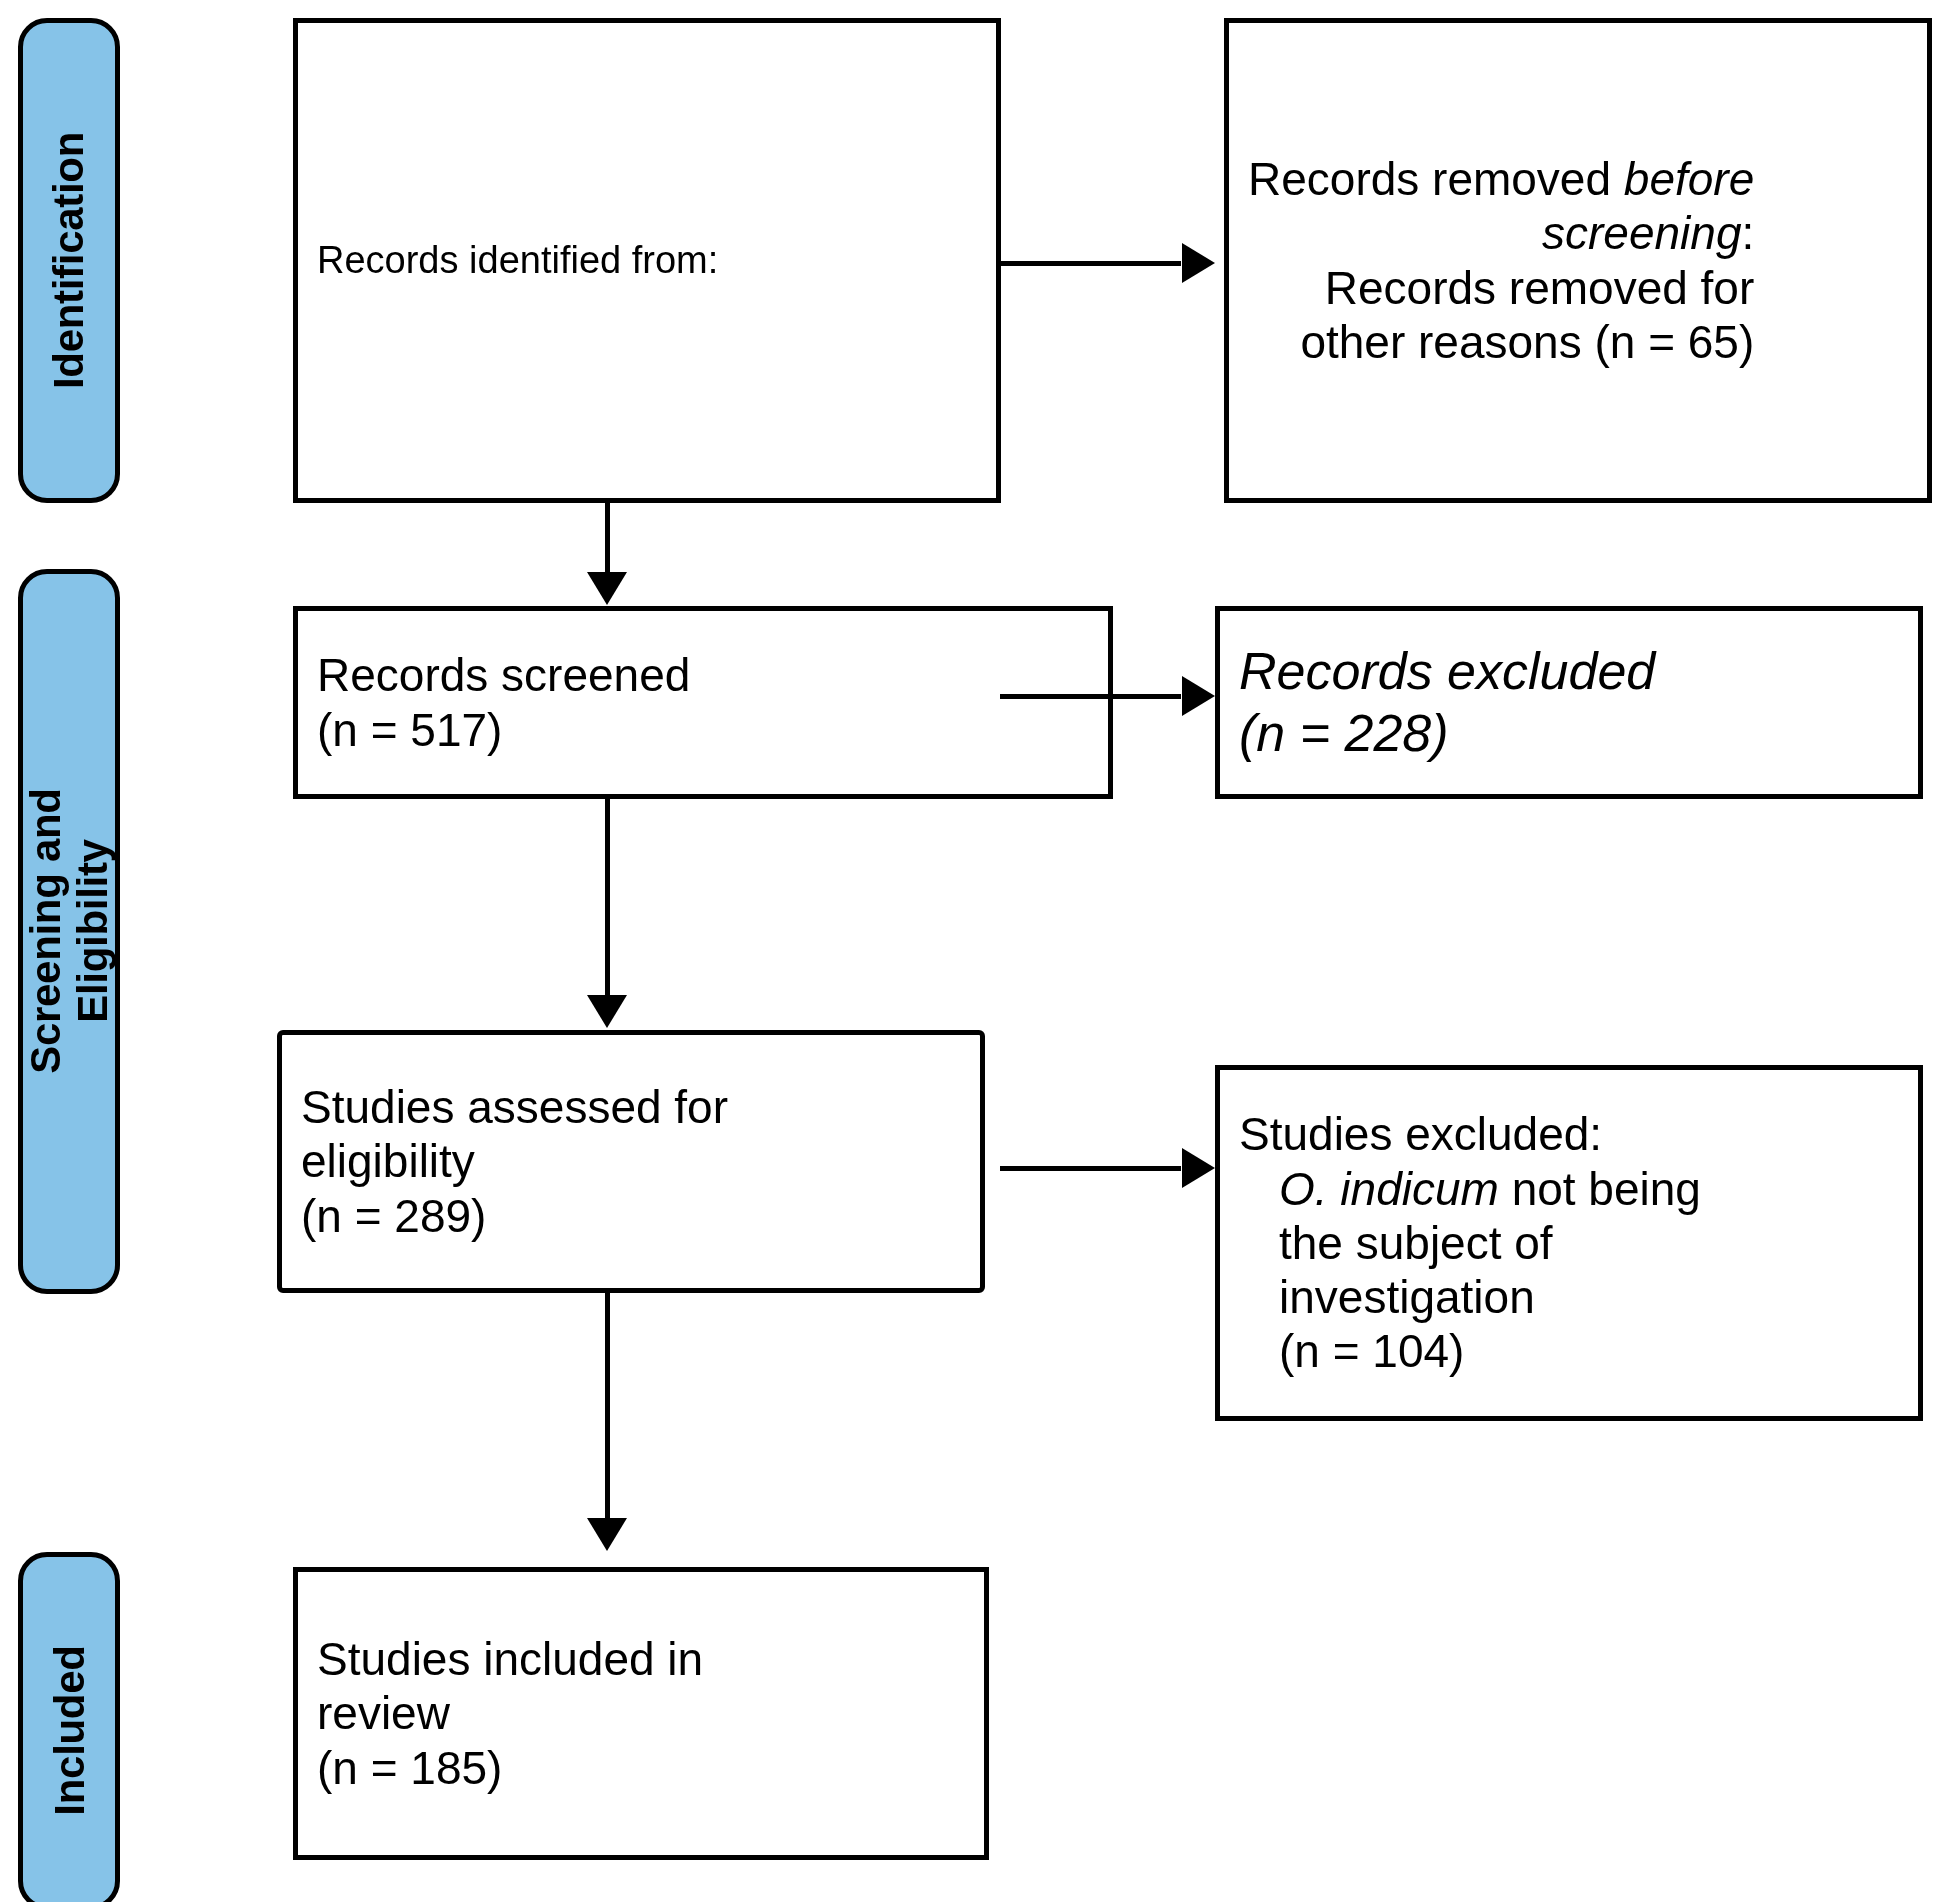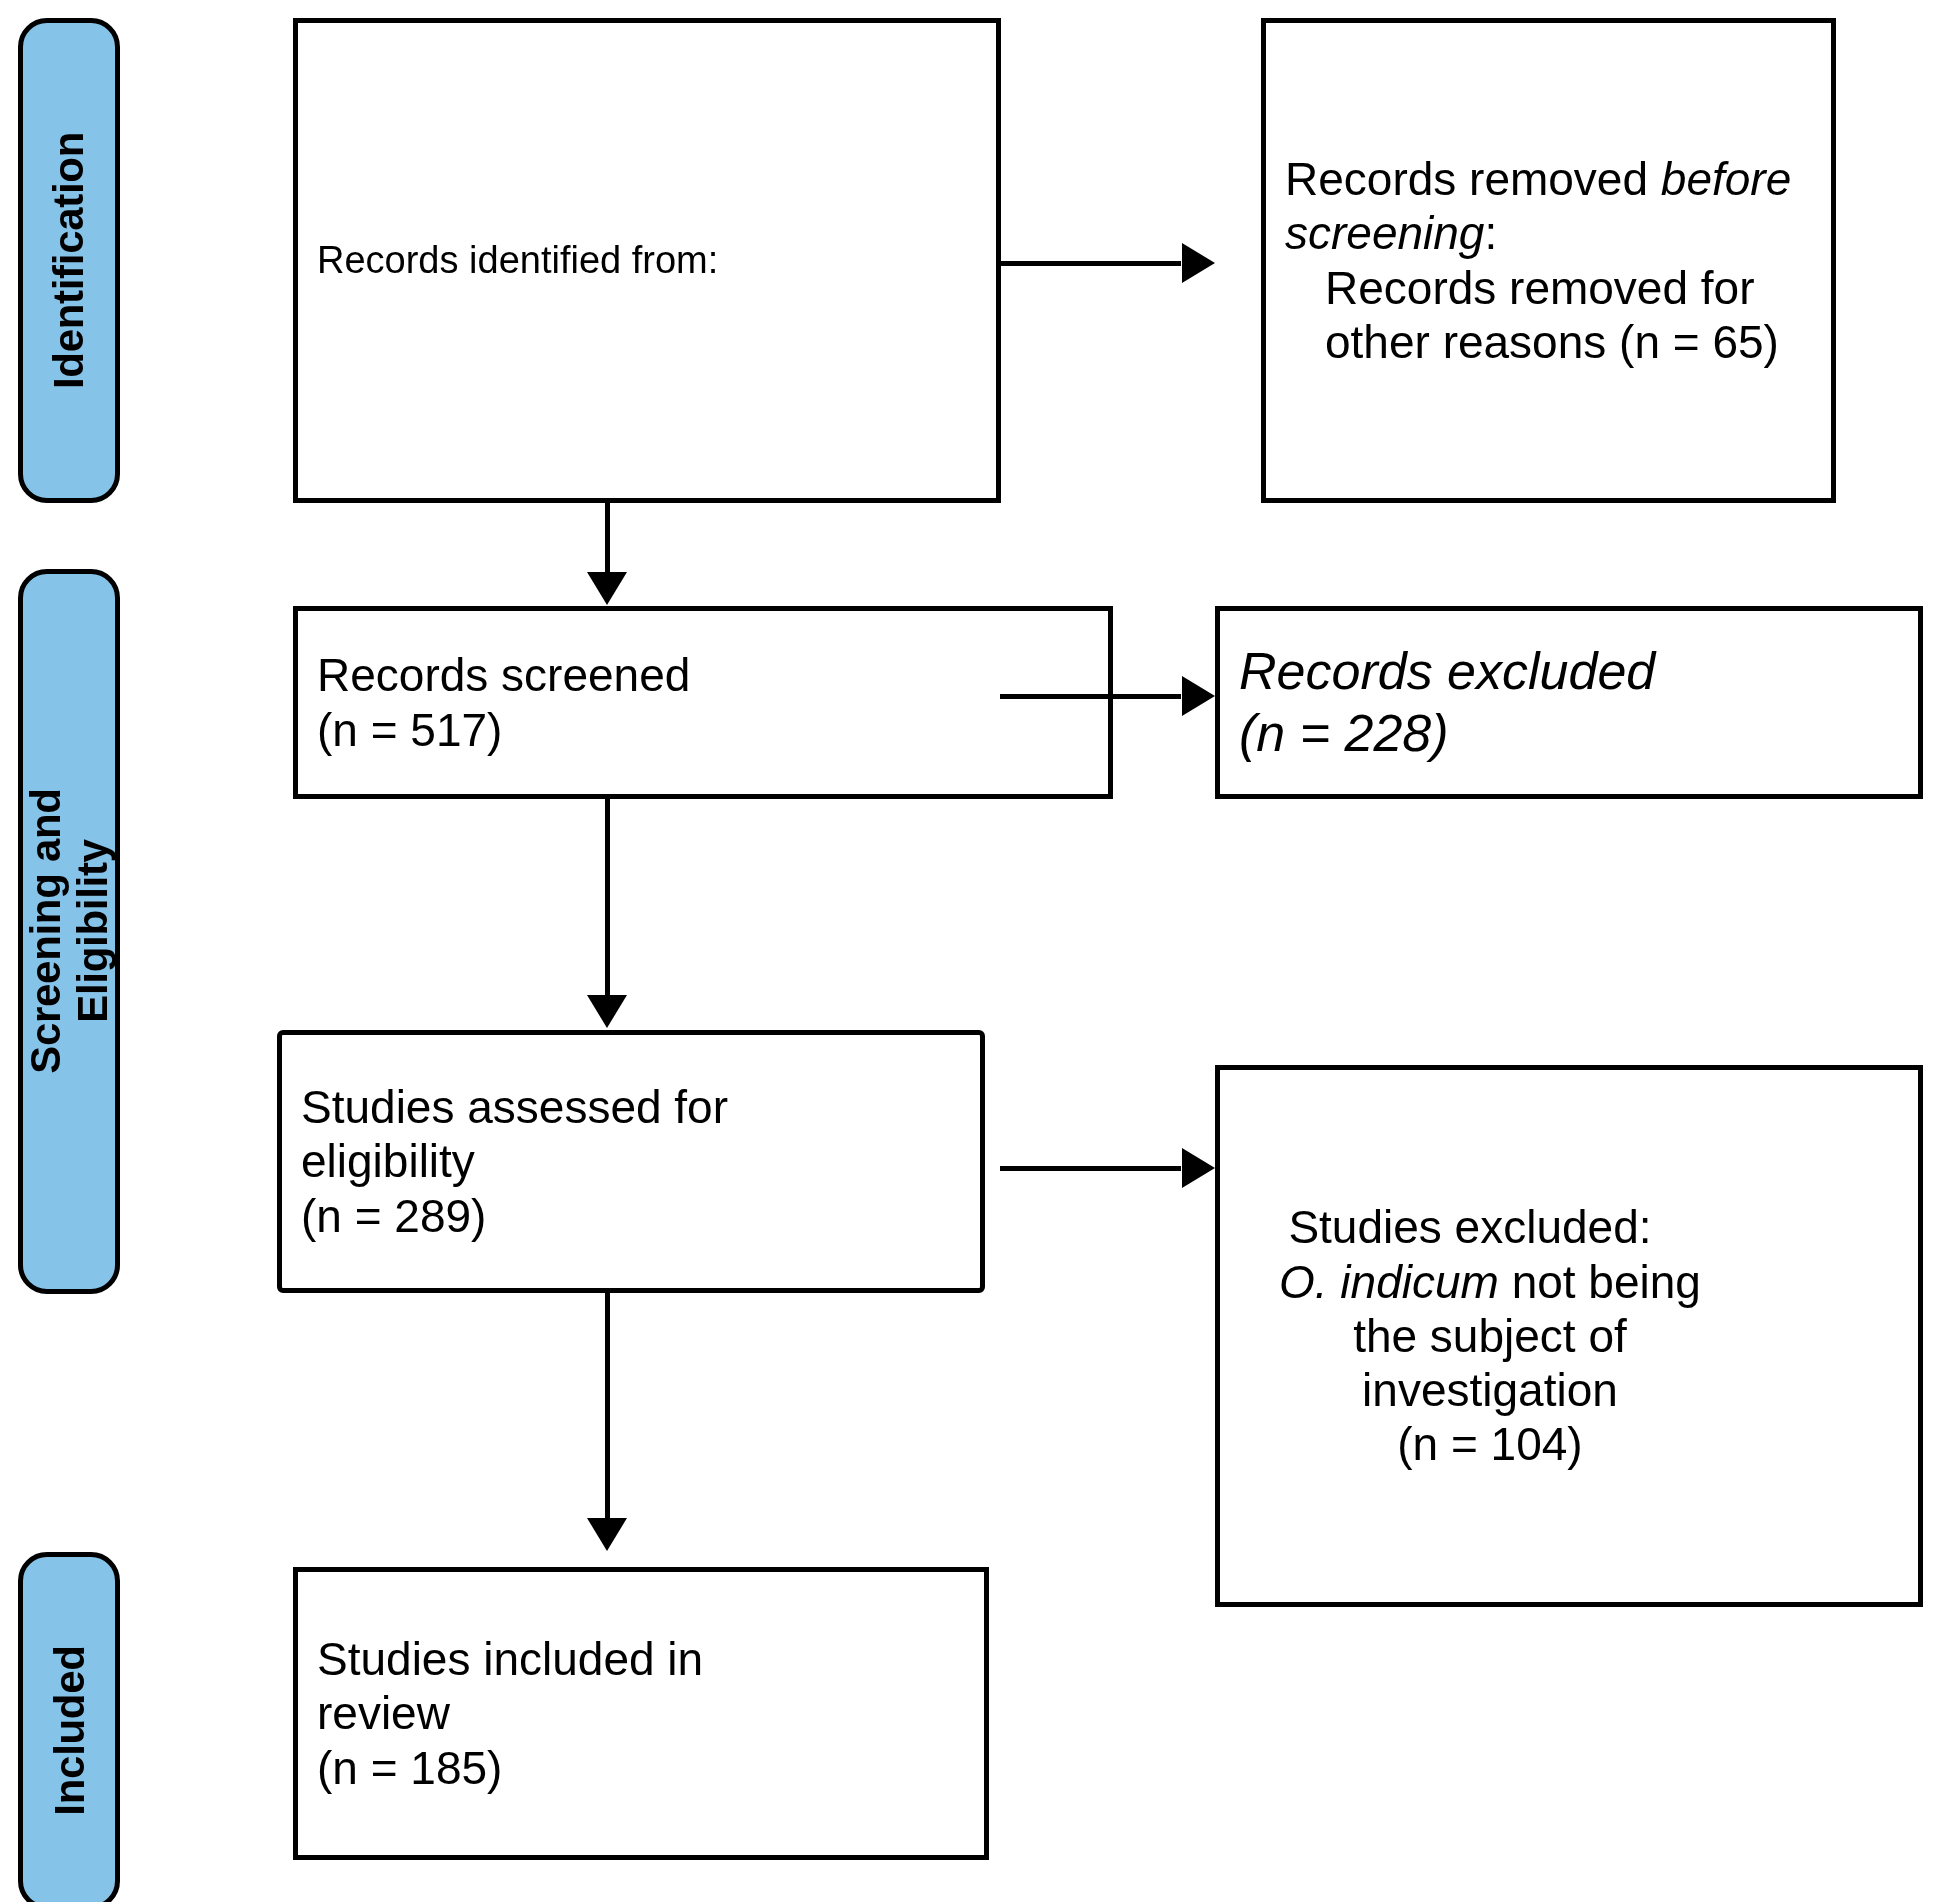--- a/index.html
+++ b/index.html
@@ -98,21 +98,21 @@
   </div>
 
   <div class="stage" style="left:18px; top:1552px; width:102px; height:358px;">
     <span class="stage-text" style="font-size:42px;">Included</span>
   </div>
 
   <div class="box" style="left:293px; top:18px; width:708px; height:485px;">
     <div class="box-text" style="font-size:38px;"><span>Records identified from:</span><br></div>
   </div>
 
-  <div class="box" style="left:1261px; top:18px; width:575px; height:485px;">
+  <div class="box" style="left:1224px; top:18px; width:708px; height:485px;text-align:right;">
     <div class="box-text" style="font-size:46px; padding-right:6.4px;"><span>Records removed </span><span class="ital">before</span><br><span class="ital">screening</span><span>:</span><br><span class="indent" style="width:40px;"></span><span>Records removed for</span><br><span class="indent" style="width:40px;"></span><span>other reasons (n = 65)</span></div>
   </div>
 
   <div class="h-line" style="left:1000px; top:261px; width:181px;"></div>
   <div class="arrow-right" style="left:1182px; top:243px;"></div>
 
   <div class="v-line" style="left:605px; top:503px; width:4.5px; height:72px;"></div>
   <div class="arrow-down" style="left:587px; top:572px;"></div>
 
   <div class="box" style="left:293px; top:606px; width:820px; height:193px;">
@@ -126,21 +126,21 @@
   <div class="h-line" style="left:1000px; top:694px; width:181px;"></div>
   <div class="arrow-right" style="left:1182px; top:676px;"></div>
 
   <div class="v-line" style="left:605px; top:798px; width:4.5px; height:198px;"></div>
   <div class="arrow-down" style="left:587px; top:995px;"></div>
 
   <div class="box" style="left:277px; top:1030px; width:708px; height:263px;border-radius:6px;">
     <div class="box-text" style="font-size:46px;"><span>Studies assessed for</span><br><span>eligibility</span><br><span>(n = 289)</span></div>
   </div>
 
-  <div class="box" style="left:1215px; top:1065px; width:708px; height:542px;text-align:center;">
+  <div class="box" style="left:1215px; top:1065px; width:708px; height:356px;">
     <div class="box-text" style="font-size:46px;"><span>Studies excluded:</span><br><span class="indent" style="width:40px;"></span><span class="ital">O. indicum</span><span> not being</span><br><span class="indent" style="width:40px;"></span><span>the subject of</span><br><span class="indent" style="width:40px;"></span><span>investigation</span><br><span class="indent" style="width:40px;"></span><span>(n = 104)</span></div>
   </div>
 
   <div class="h-line" style="left:1000px; top:1166px; width:181px;"></div>
   <div class="arrow-right" style="left:1182px; top:1148px;"></div>
 
   <div class="v-line" style="left:605px; top:1293px; width:4.5px; height:227px;"></div>
   <div class="arrow-down" style="left:587px; top:1518px;"></div>
 
   <div class="box" style="left:293px; top:1552px; width:696px; height:293px;margin-top:15px;">

